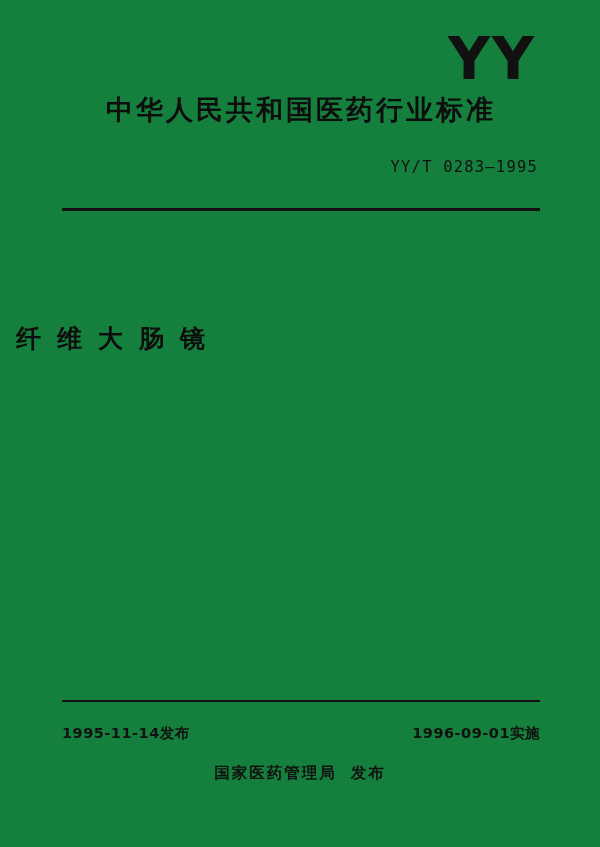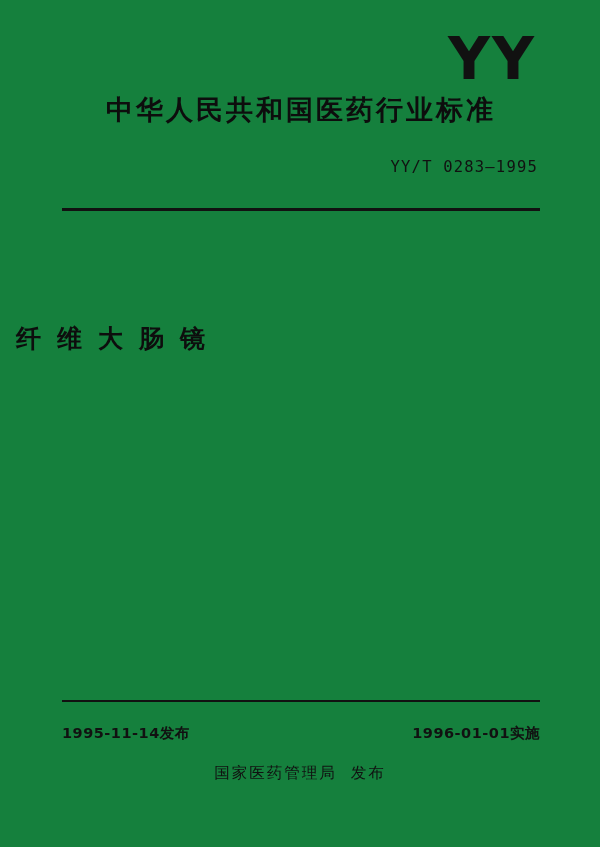--- a/index.html
+++ b/index.html
@@ -118,21 +118,21 @@
     white-space: nowrap;
   }
 
   .issuer {
     position: absolute;
     left: 0;
     top: 763px;
     width: 600px;
     text-align: center;
     font-family: "DejaVu Sans", "Liberation Sans", sans-serif;
-    font-weight: normal;
+    font-weight: bold;
     font-size: 15.5px;
     letter-spacing: 2px;
     color: #111111;
   }
   .issuer .issuer-gap {
     display: inline-block;
     width: 14px;
   }
 </style>
 </head>
@@ -149,20 +149,20 @@
   </div>
 
   <div class="rule-top"></div>
 
   <div class="doc-title">纤维大肠镜</div>
 
   <div class="rule-bottom"></div>
 
   <div class="footer-dates">
     <div class="date-item">1995-11-14发布</div>
-    <div class="date-item">1996-01-01实施</div>
+    <div class="date-item">1996-09-01实施</div>
   </div>
 
   <div class="issuer">
     <span>国家医药管理局</span><span class="issuer-gap"></span><span>发布</span>
   </div>
 
 </div>
 
 </body></html>

